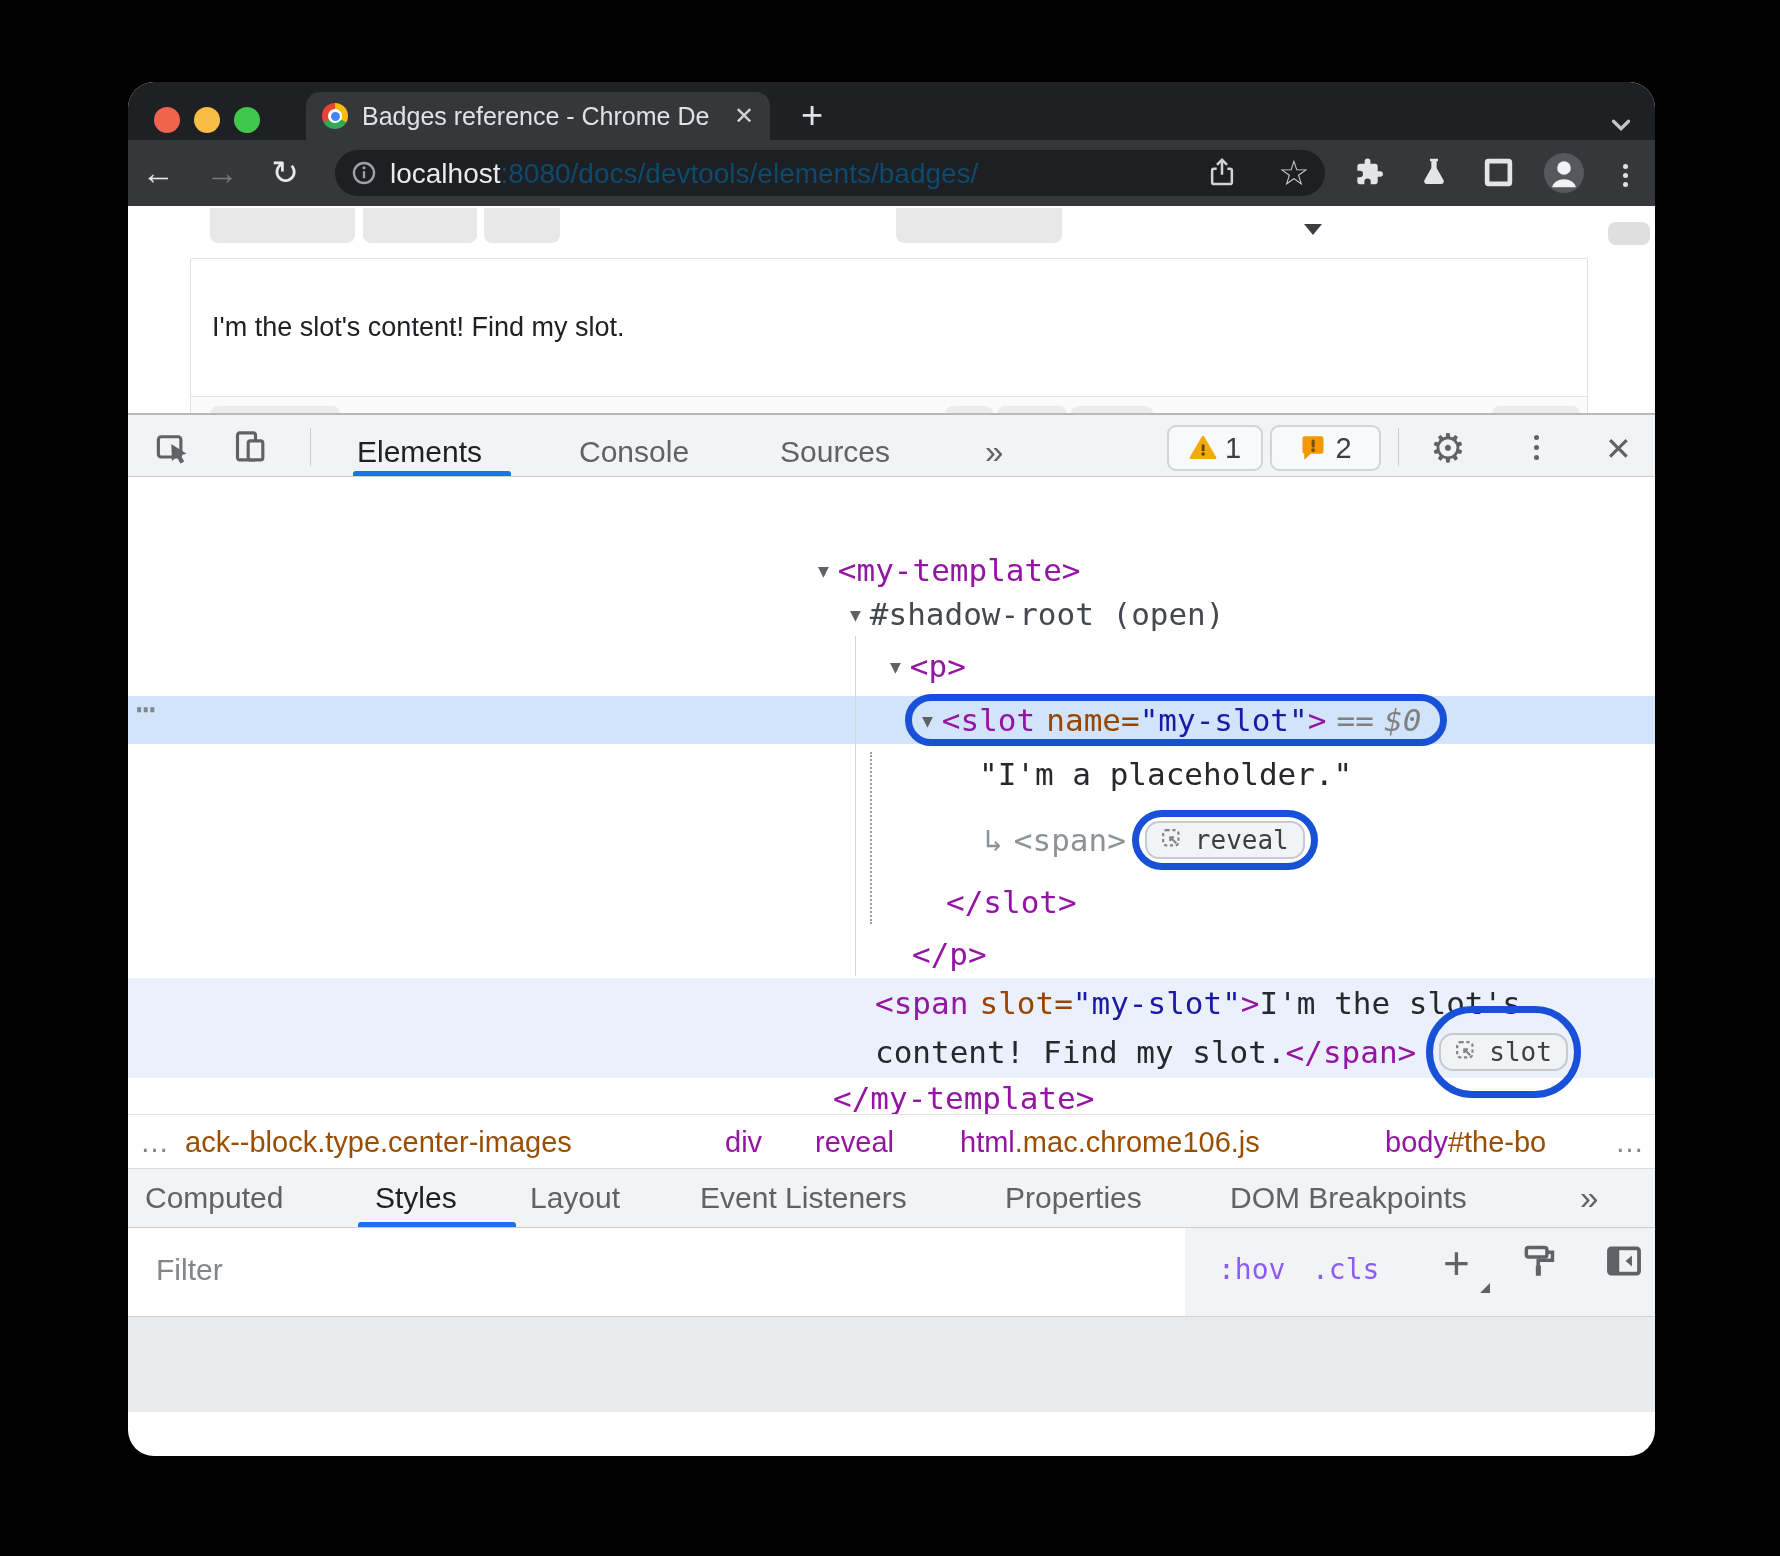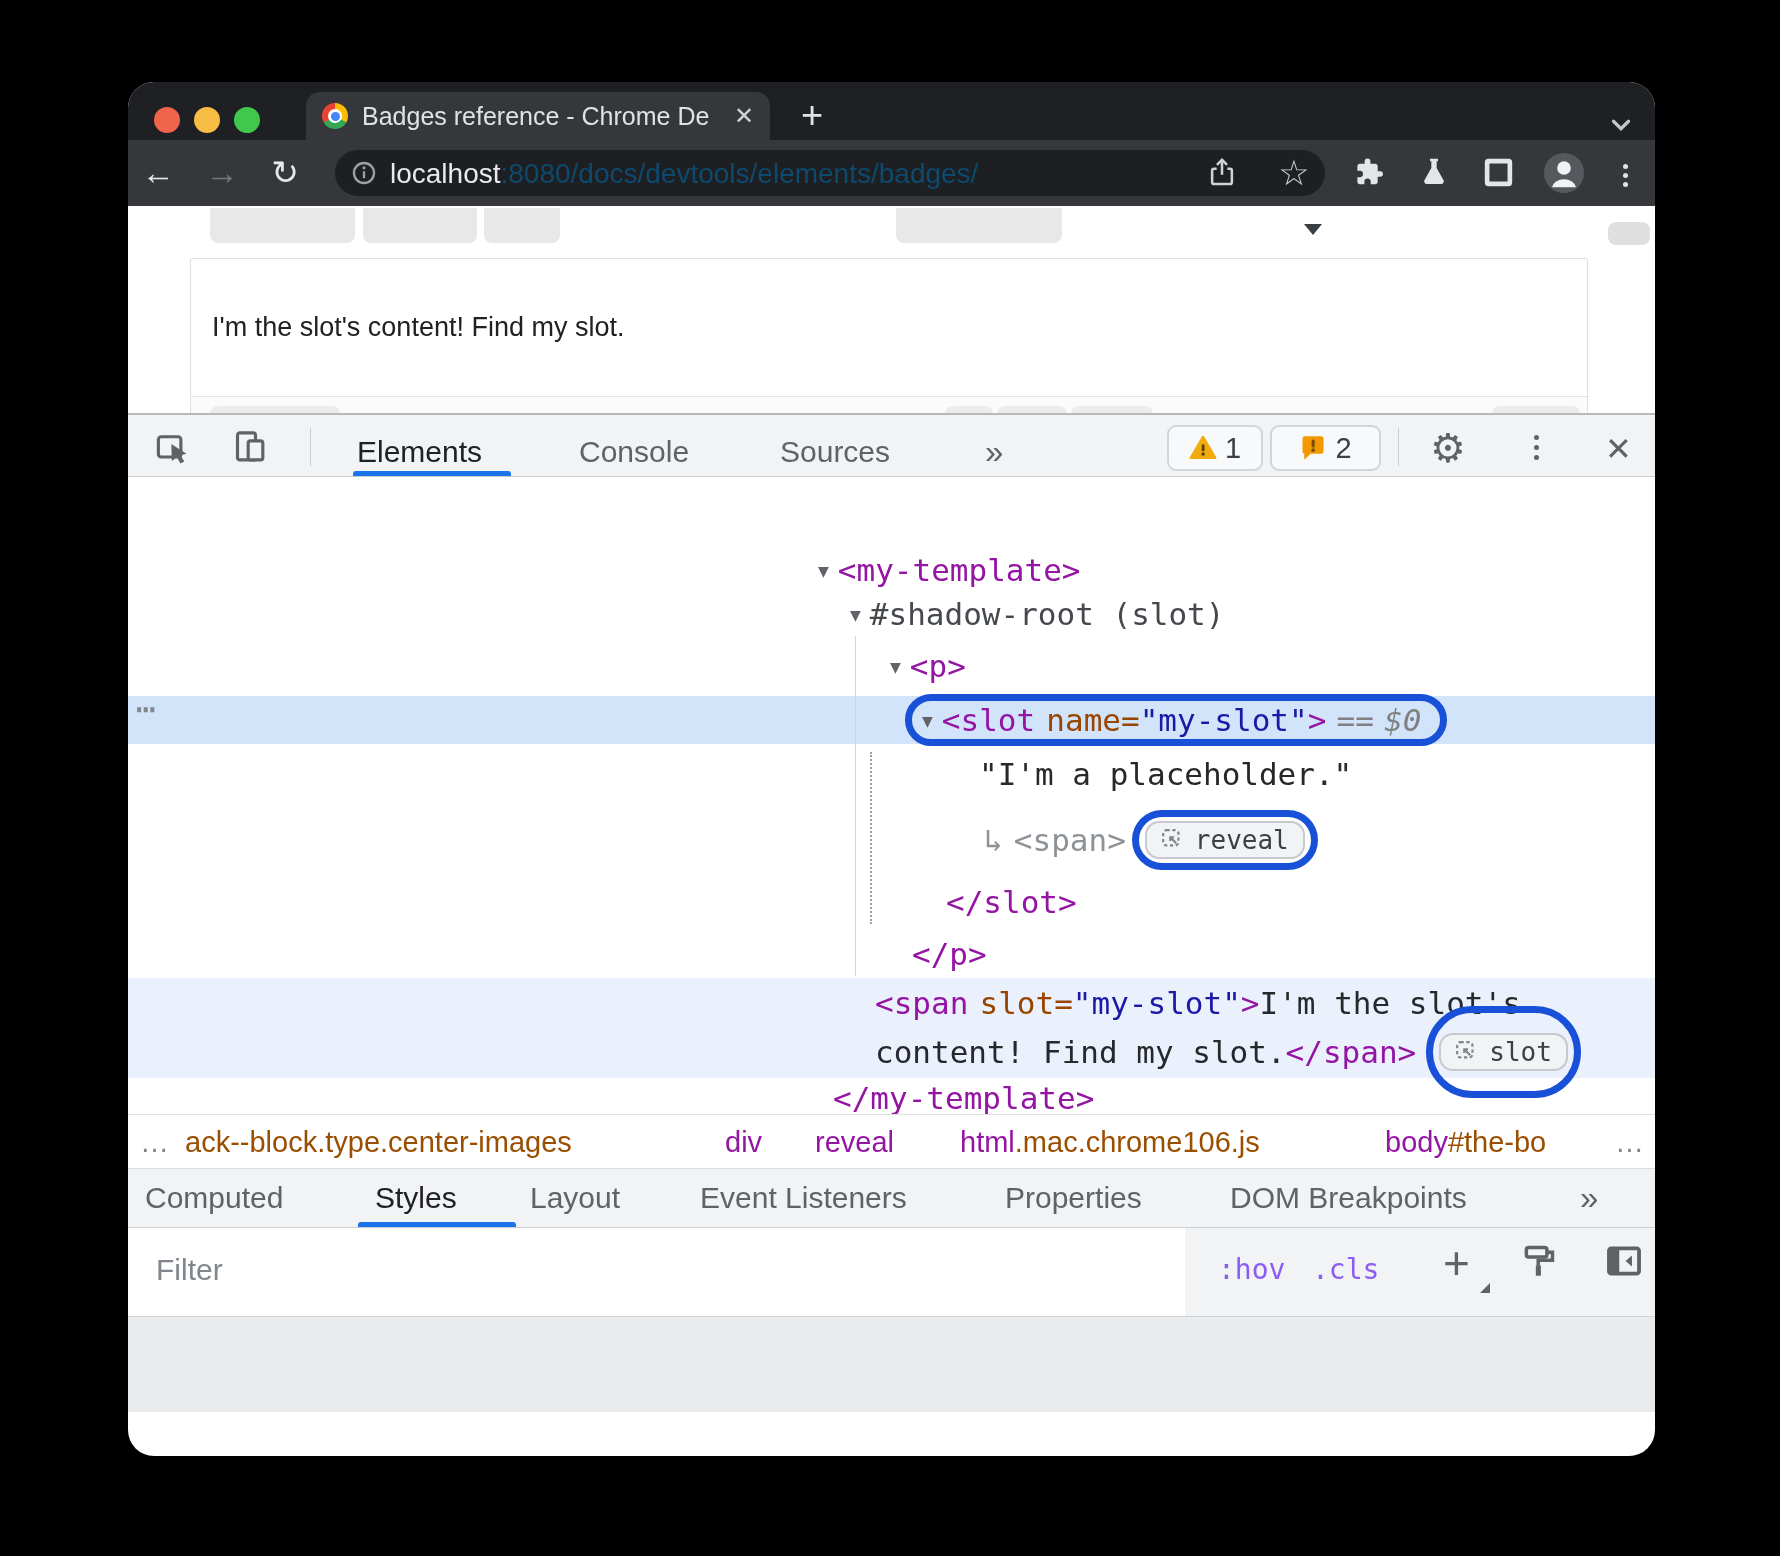--- a/index.html
+++ b/index.html
@@ -210,21 +210,21 @@
 
   <div class="a selbg" style="top:614px;height:48px"></div>
   <div class="a hovbg" style="top:896px;height:100px"></div>
   <div class="a guide" style="left:727px;top:554px;height:340px;background:#d5d5d5"></div>
   <div class="a guide" style="left:742px;top:670px;height:172px;border-left:2px dotted #9aa0a6"></div>
 
   <div class="trow" style="left:690px;top:466px">
     <span class="arr">▼</span><span class="tg">&lt;my-template&gt;</span>
   </div>
   <div class="trow" style="left:722px;top:510px">
-    <span class="arr">▼</span><span class="sr">#shadow-root (slot)</span>
+    <span class="arr">▼</span><span class="sr">#shadow-root (open)</span>
   </div>
   <div class="trow" style="left:762px;top:562px">
     <span class="arr">▼</span><span class="tg">&lt;p&gt;</span>
   </div>
 
   <div class="a" style="left:8px;top:608px;font-size:32px;color:#80868b;font-family:'DejaVu Sans Mono',monospace">⋯</div>
   <div class="trow" style="left:777px;top:606px;height:64px">
     <span class="ring" style="border-radius:30px;padding:1px 18px 1px 10px"><span class="arr">▼</span><span class="tg">&lt;slot</span><span class="at">name=</span><span class="av">"my-slot"</span><span class="tg">&gt;</span><span class="eqq">==</span><span class="dl">$0</span></span>
   </div>
 

